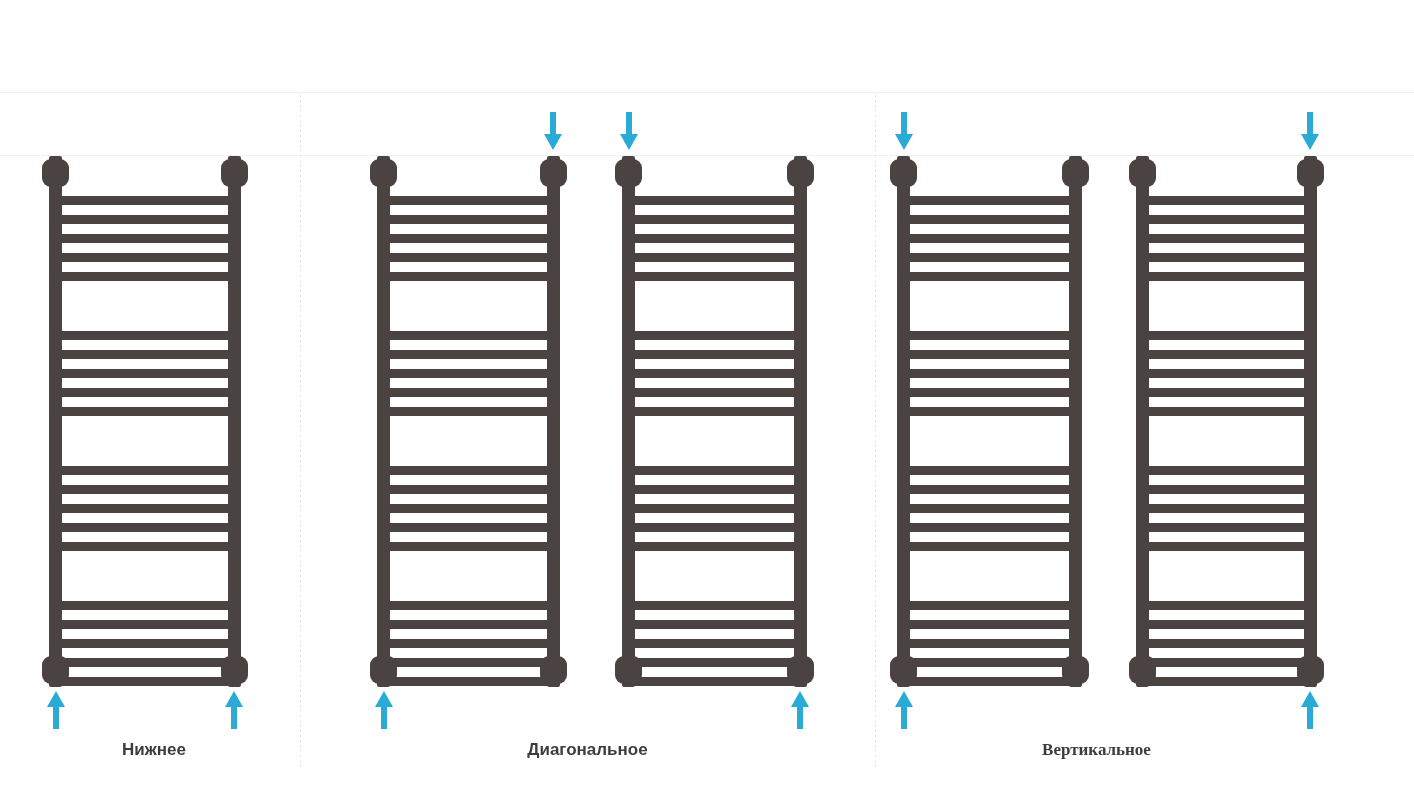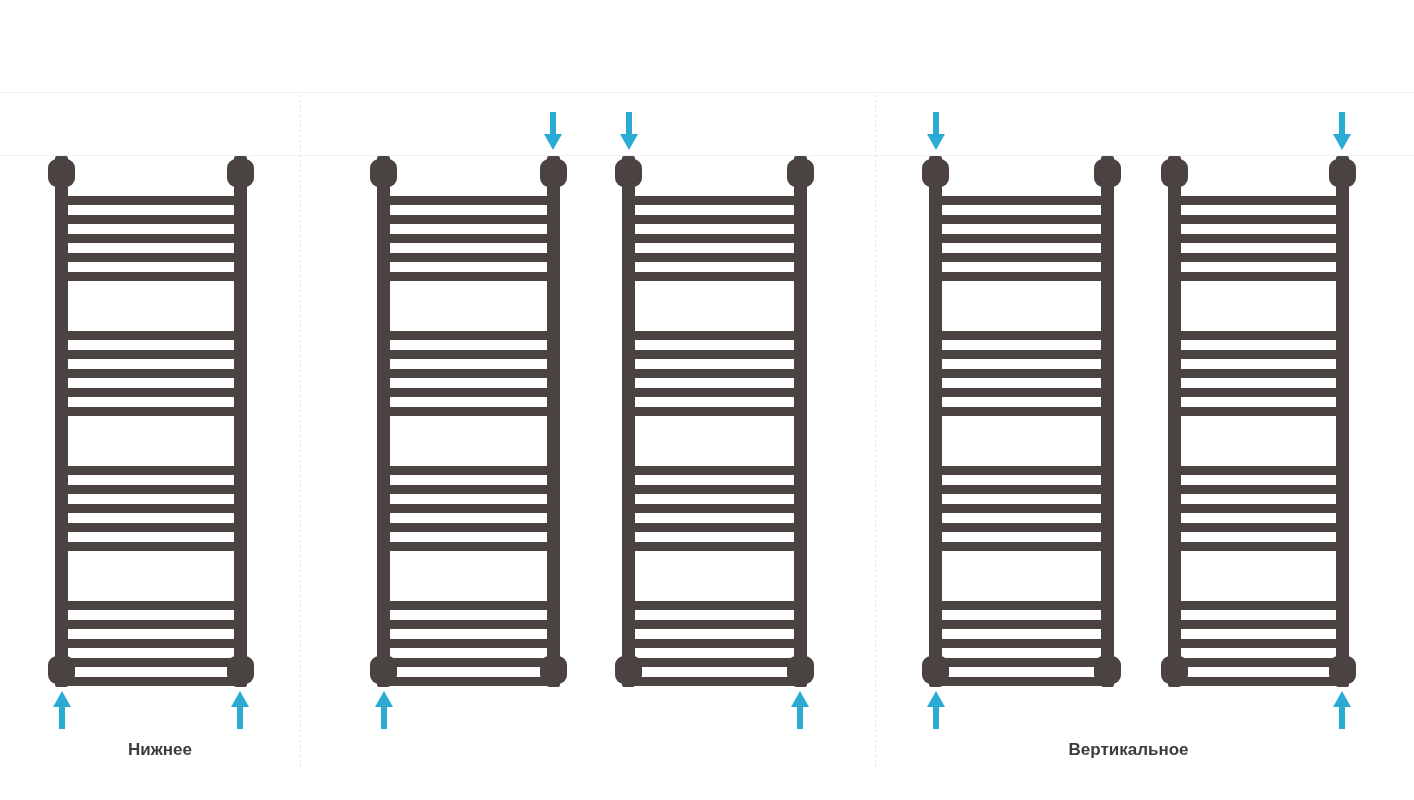--- a/index.html
+++ b/index.html
@@ -89,21 +89,21 @@
 
 
   <div class="hrule top"></div>
   <div class="hrule mid"></div>
 
   <div id="dividers">
       <div class="vdiv" style="left: 300px;"></div>
       <div class="vdiv" style="left: 875px;"></div>
     </div>
   <div id="groups">
-      <div class="group" style="left: 10px; width: 300px;">
+      <div class="group" style="left: 4px; width: 300px;">
         <div class="rad" style="left: 45px; width: 192px; height: 513px;">
           <div class="rail left" style="height: 513px;"></div>
           <div class="rail right" style="height: 513px;"></div>
           <div class="rung" style="top: 31px; width: 180px;"></div>
           <div class="rung" style="top: 50px; width: 180px;"></div>
           <div class="rung" style="top: 69px; width: 180px;"></div>
           <div class="rung" style="top: 88px; width: 180px;"></div>
           <div class="rung" style="top: 107px; width: 180px;"></div>
           <div class="rung" style="top: 166px; width: 180px;"></div>
           <div class="rung" style="top: 185px; width: 180px;"></div>
@@ -231,22 +231,23 @@
             <svg viewBox="0 0 22 40" xmlns="http://www.w3.org/2000/svg">
               <path d="M8,0 L14,0 L14,22 L20,22 L11,38 L2,22 L8,22 Z" fill="#29ABD6"></path>
             </svg>
           </div>
           <div class="arrow up at-right">
             <svg viewBox="0 0 22 40" xmlns="http://www.w3.org/2000/svg">
               <path d="M11,0 L20,16 L14,16 L14,38 L8,38 L8,16 L2,16 Z" fill="#29ABD6"></path>
             </svg>
           </div>
         </div>
+        <div class="group-label">Диагональное</div>
       </div>
-      <div class="group" style="left: 859px; width: 539px;">
+      <div class="group" style="left: 827px; width: 539px; font-family: Liberation Serif, serif;">
         <div class="rad" style="left: 70px; width: 185px; height: 513px;">
           <div class="rail left" style="height: 513px;"></div>
           <div class="rail right" style="height: 513px;"></div>
           <div class="rung" style="top: 31px; width: 173px;"></div>
           <div class="rung" style="top: 50px; width: 173px;"></div>
           <div class="rung" style="top: 69px; width: 173px;"></div>
           <div class="rung" style="top: 88px; width: 173px;"></div>
           <div class="rung" style="top: 107px; width: 173px;"></div>
           <div class="rung" style="top: 166px; width: 173px;"></div>
           <div class="rung" style="top: 185px; width: 173px;"></div>

